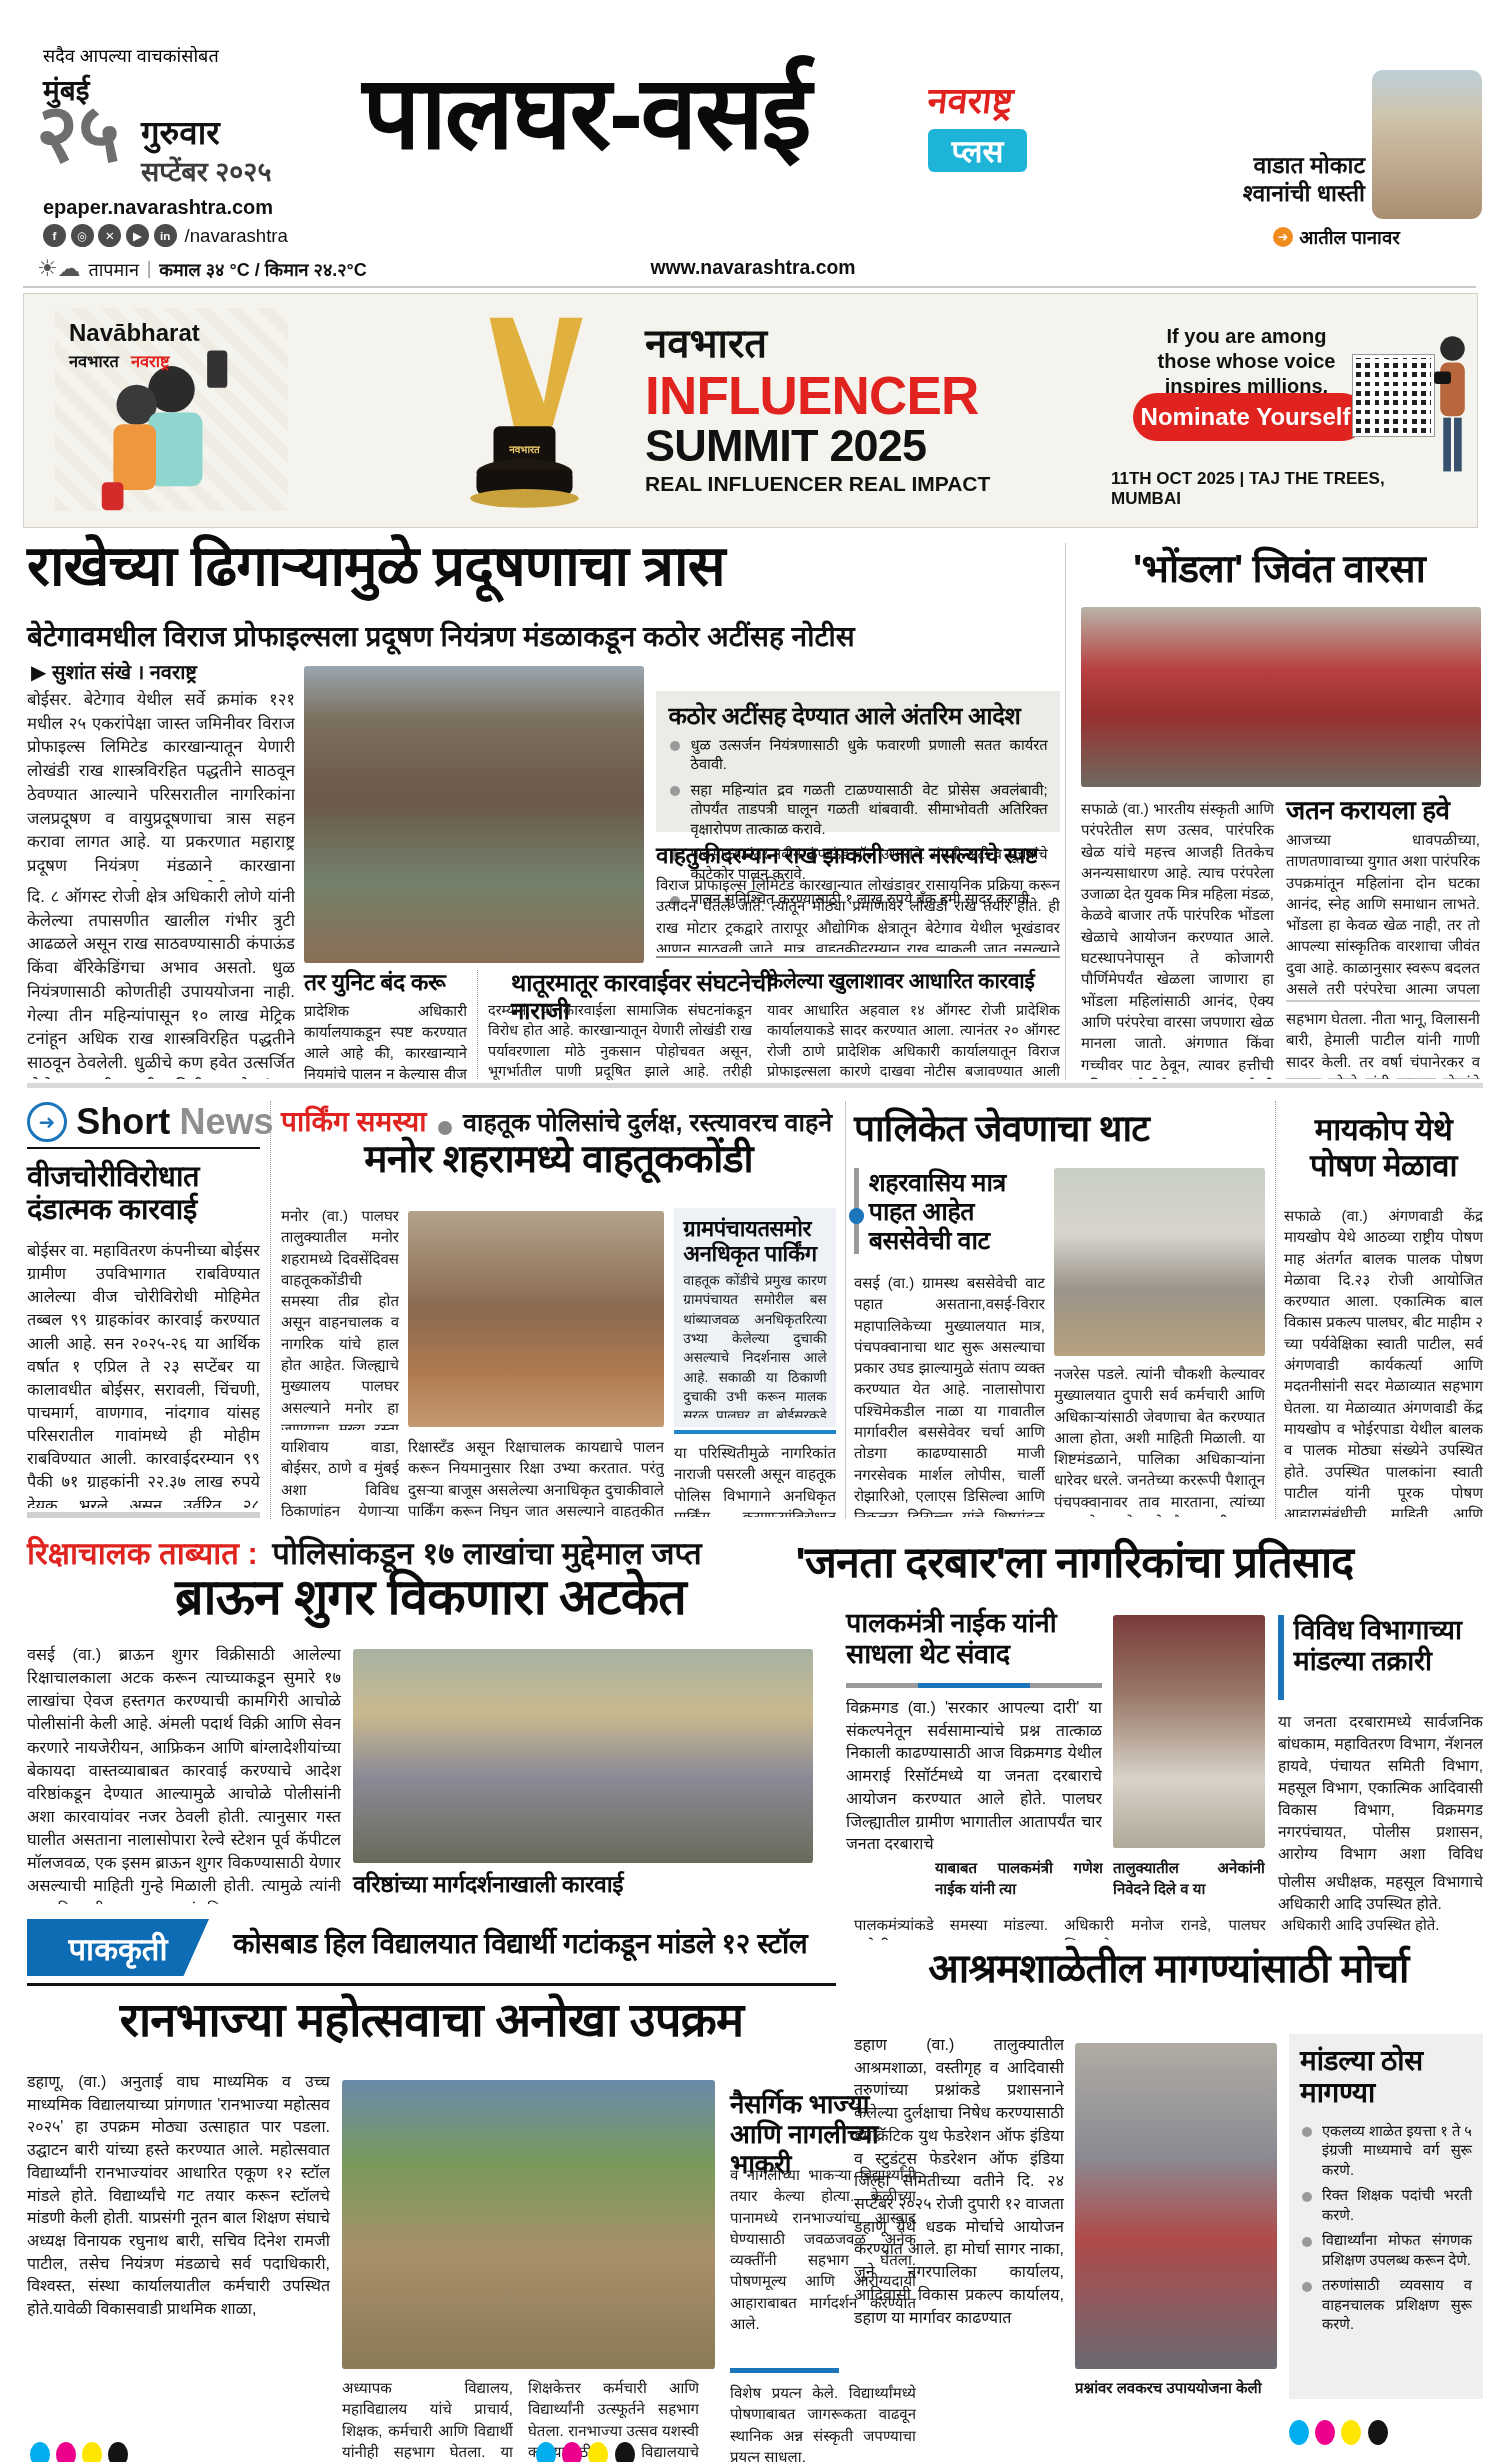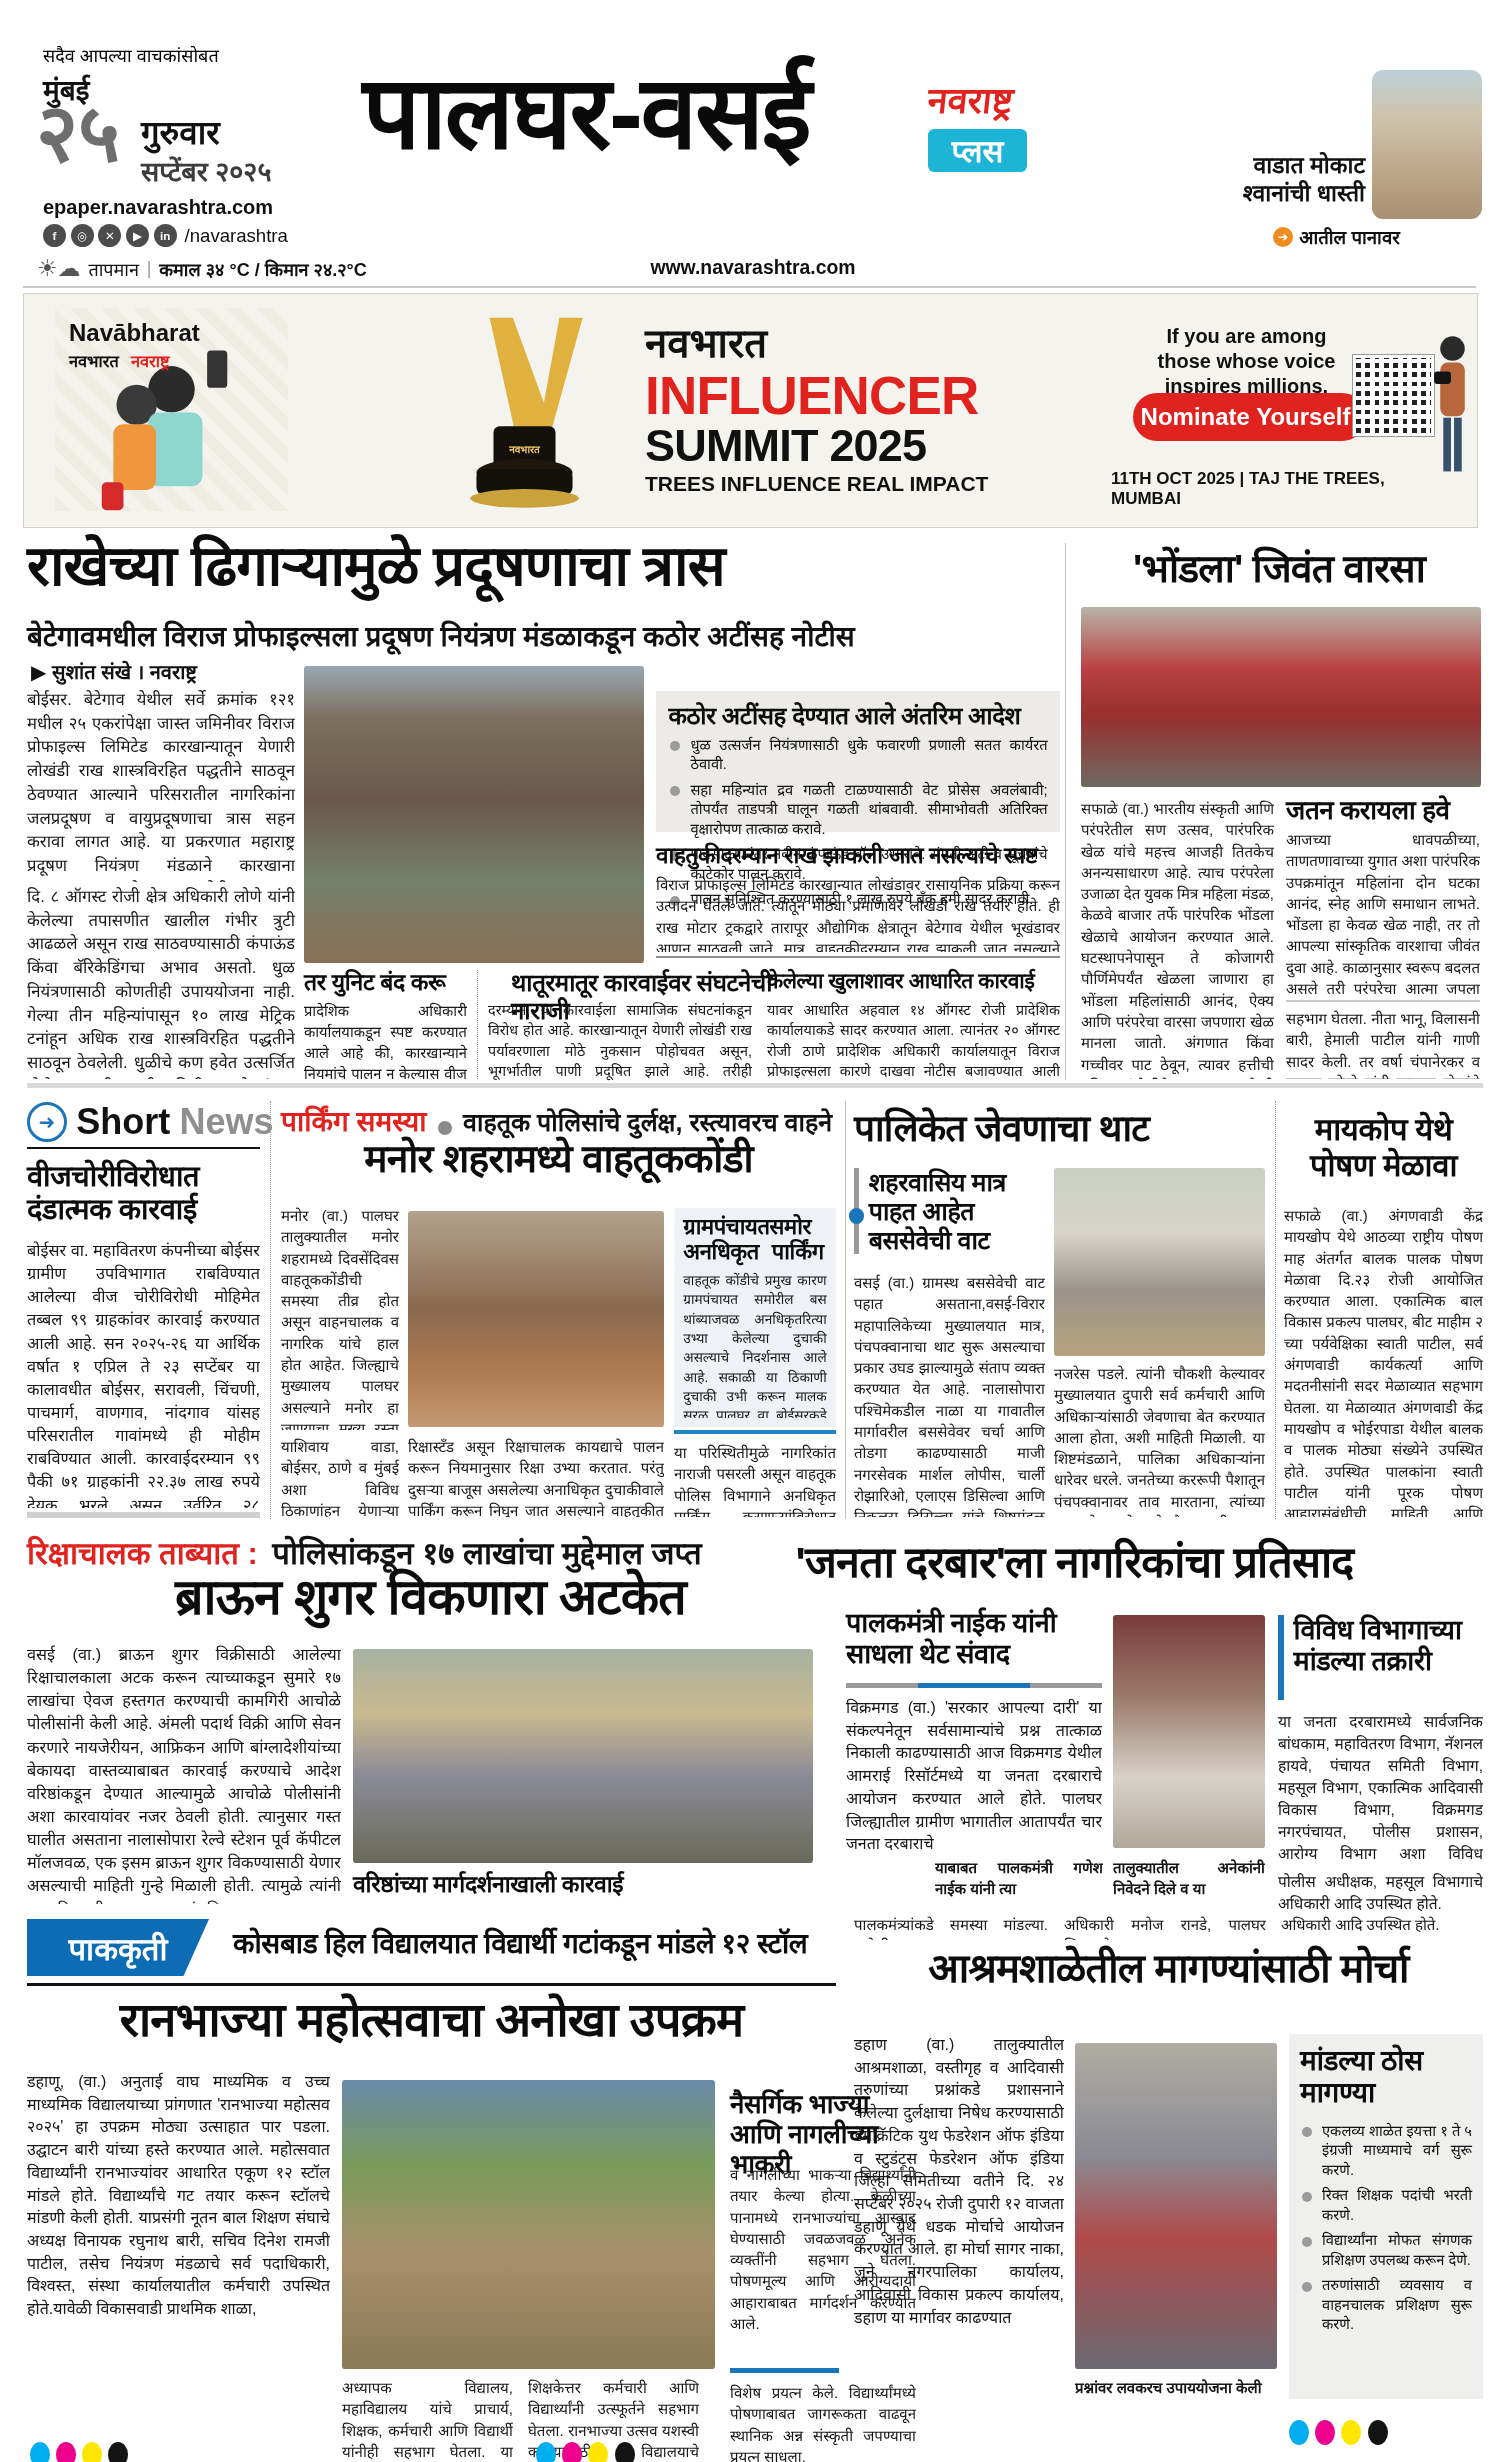--- a/index.html
+++ b/index.html
@@ -94,21 +94,21 @@
         <ellipse cx="100" cy="210" rx="62" ry="18" fill="#1d1710"></ellipse>
         <rect x="38" y="205" width="124" height="34" rx="10" fill="#14100c"></rect>
         <ellipse cx="100" cy="243" rx="70" ry="12" fill="#c9a23c"></ellipse>
         <text x="100" y="185" text-anchor="middle" fill="#e8c86a" font-size="13" font-weight="bold">नवभारत</text>
       </svg>
     </div>
     <div class="abs" style="left:621px;top:20px;">
       <div style="font-size:40px;font-weight:900;">नवभारत</div>
       <div class="red" style="font-size:53px;font-weight:900;letter-spacing:-0.8px;line-height:1.0;">INFLUENCER</div>
       <div style="font-size:45px;font-weight:900;letter-spacing:-0.8px;line-height:1.05;">SUMMIT 2025</div>
-      <div style="font-size:21px;font-weight:700;margin-top:3.1px;">TREES INFLUENCE REAL IMPACT</div>
+      <div style="font-size:21px;font-weight:700;margin-top:3.1px;">REAL INFLUENCER REAL IMPACT</div>
     </div>
     <div class="abs bold" style="left:1114px;top:29.5px;width:217px;font-size:20px;line-height:1.25;text-align:center;">If you are among those whose voice inspires millions,</div>
     <div class="abs" style="left:1109px;top:99px;width:233px;height:48px;background:#e0231f;border-radius:26px;color:#fff;font-size:24px;font-weight:800;display:flex;align-items:center;justify-content:center;">Nominate Yourself!</div>
     <div class="abs bold" style="left:1087px;top:175px;width:287px;font-size:17px;">11TH OCT 2025 | TAJ THE TREES, MUMBAI</div>
     <div class="abs qr" style="left:1329px;top:61px;width:75px;height:75px;"></div>
     <div class="abs" style="left:1407px;top:23px;width:43px;height:186px;">
       <svg width="43" height="186" viewBox="0 0 56 240">
         <circle cx="28" cy="40" r="16" fill="#2b2b2b"></circle>
         <rect x="12" y="58" width="32" height="70" rx="10" fill="#b8663c"></rect>
         <rect x="4" y="70" width="22" height="16" rx="4" fill="#141414"></rect>
@@ -173,21 +173,21 @@
 
   <div class="abs" style="left:281px;top:1101px;width:555px;">
     <span class="red xbold" style="font-size:28px;">पार्किंग समस्या</span>
     <span class="kicker-dot"></span>
     <span class="xbold" style="font-size:25px;">वाहतूक पोलिसांचे दुर्लक्ष, रस्त्यावरच वाहने</span>
   </div>
   <div class="abs headline" style="left:281px;top:1138px;width:555px;font-size:39px;text-align:center;">मनोर शहरामध्ये वाहतूककोंडी</div>
   <div class="abs body-text" style="left:281px;top:1205px;width:118px;height:225px;font-size:15px;">मनोर (वा.) पालघर तालुक्यातील मनोर शहरामध्ये दिवसेंदिवस वाहतूककोंडीची समस्या तीव्र होत असून वाहनचालक व नागरिक यांचे हाल होत आहेत. जिल्ह्याचे मुख्यालय पालघर असल्याने मनोर हा जाण्याचा मुख्य रस्ता ठरतो. कार्यालयीन कामकाज, शासकीय दवाखाने, न्यायालयीन कामे या कारणांमुळे दररोज शेकडो नागरिक मनोर मार्गे पालघरकडे जात असतात. मात्र शहरातील सततची वाहतूक कोंडी हा नागरिकांसाठी डोकेदुखीचा विषय ठरला आहे.</div>
   <div class="abs photo" style="left:408px;top:1211px;width:256px;height:216px;background:linear-gradient(180deg,#b3a28c 0%,#8a6a50 45%,#b07a50 75%,#c49a74 100%);"></div>
   <div class="abs" style="left:674px;top:1208px;width:162px;height:219px;background:#eef2f6;padding:7.8px 9.3px;box-sizing:border-box;">
-    <div class="subhead" style="font-size:22px;font-family:Liberation Mono, monospace;">ग्रामपंचायतसमोर अनधिकृत पार्किंग</div>
+    <div class="subhead" style="font-size:22px;">ग्रामपंचायतसमोर अनधिकृत पार्किंग</div>
     <div class="body-text" style="font-size:13.6px;margin-top:4.7px;height:147px;">वाहतूक कोंडीचे प्रमुख कारण ग्रामपंचायत समोरील बस थांब्याजवळ अनधिकृतरित्या उभ्या केलेल्या दुचाकी असल्याचे निदर्शनास आले आहे. सकाळी या ठिकाणी दुचाकी उभी करून मालक सरळ पालघर वा बोईसरकडे जातात. संध्याकाळी परत आल्यावर या दुचाकी काढल्या जातात. परिणामी दिवसभर रस्ता अरुंद होऊन अडथळा निर्माण होतो.</div>
   </div>
   <div class="abs" style="left:674px;top:1430px;width:162px;height:3.9px;background:#1c86c8;"></div>
   <div class="abs body-text" style="left:281px;top:1436px;width:118px;height:81px;font-size:15px;">याशिवाय वाडा, बोईसर, ठाणे व मुंबई अशा विविध ठिकाणांहून येणाऱ्या बसेसना फिरवण्यासाठी एकमेव उपलब्ध जागा ग्रामपंचायतीलगत आहे. मात्र दुचाकींच्या अनधिकृत पार्किंगमुळे बसेसना देखील मोठा अडथळा निर्माण होतो. एका बाजूस</div>
   <div class="abs body-text" style="left:408px;top:1436px;width:256px;height:81px;font-size:15px;">रिक्षास्टँड असून रिक्षाचालक कायद्याचे पालन करून नियमानुसार रिक्षा उभ्या करतात. परंतु दुसऱ्या बाजूस असलेल्या अनाधिकृत दुचाकीवाले पार्किंग करून निघून जात असल्याने वाहतुकीत गोंधळ उडतो.</div>
   <div class="abs body-text" style="left:674px;top:1442px;width:162px;height:75px;font-size:15px;">या परिस्थितीमुळे नागरिकांत नाराजी पसरली असून वाहतूक पोलिस विभागाने अनधिकृत पार्किंग करणाऱ्यांविरोधात कायदेशीर कारवाई करून निर्बंध आणावेत, अशी मागणी होत आहे.</div>
   <div class="abs vline" style="left:845px;top:1101px;height:418px;"></div>
 
   <div class="abs headline" style="left:854px;top:1109px;width:415px;font-size:37px;">पालिकेत जेवणाचा थाट</div>
   <div class="abs" style="left:854px;top:1168px;width:194px;">

